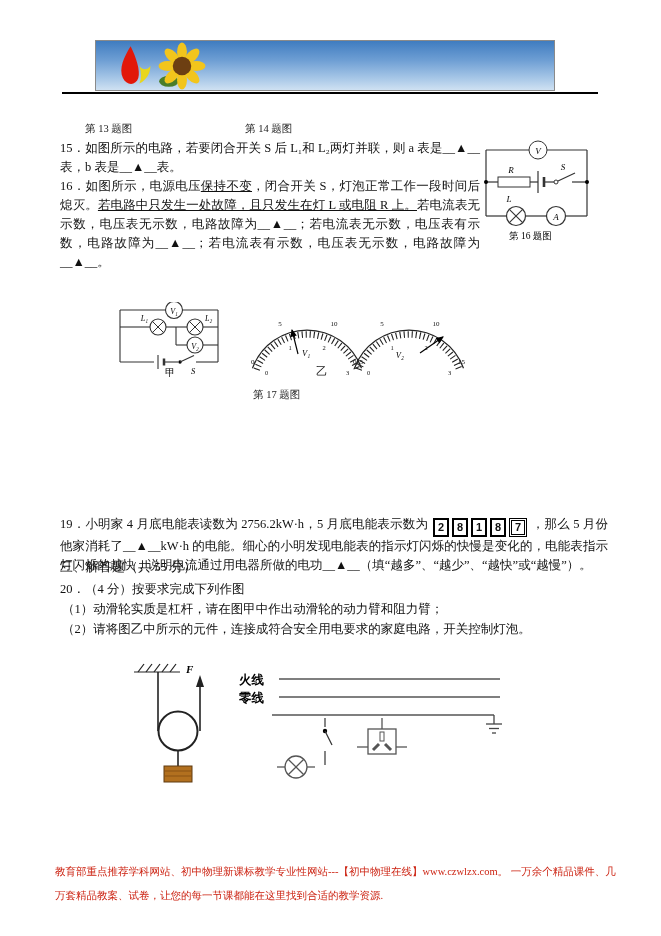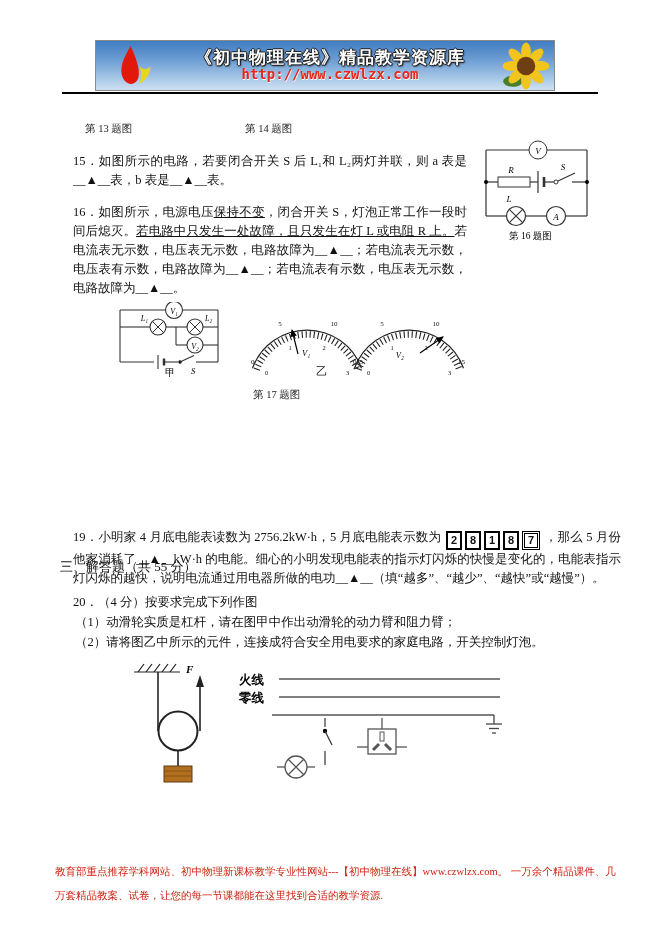--- a/index.html
+++ b/index.html
@@ -10,21 +10,21 @@
           background:linear-gradient(180deg,#3f7cc0 0%,#6f9fd4 40%,#aac9e8 78%,#cfe1f2 100%);
           border:1px solid #8a8a8a;display:flex;align-items:center;box-sizing:border-box;}
   .banner-center{flex:1;text-align:center;line-height:1.05;}
   .banner-title{font-family:"Liberation Sans","DejaVu Sans",sans-serif;font-weight:bold;
           font-size:17px;color:#fff;letter-spacing:1px;
           text-shadow:-1px 0 #222,1px 0 #222,0 -1px #222,0 1px #222,1px 1px 2px #000;}
   .banner-url{font-family:"DejaVu Sans Mono","Liberation Mono",monospace;font-weight:bold;
           font-size:14px;color:#e8251a;text-shadow:0.5px 0.5px 0 #ffffff;}
   .hr-rule{position:absolute;left:62px;top:92px;width:536px;height:2px;background:#000;}
   
-  .q{position:absolute;margin:13px;font-size:12.5px;line-height:19px;text-align:justify;}
+  .q{position:absolute;margin:0;font-size:12.5px;line-height:19px;text-align:justify;}
   .small-label{position:absolute;font-size:10.5px;color:#222;}
   .ul{text-decoration:underline;}
   .sec-title{position:absolute;margin:0;font-size:13px;font-weight:normal;}
   
   .dbox{display:inline-block;width:12px;height:15px;border:2px solid #000;margin:0 1.5px;
         font-family:"Liberation Sans","DejaVu Sans",sans-serif;font-weight:bold;font-size:11px;
         line-height:15px;text-align:center;vertical-align:-3px;background:#fff;}
   .dbox-last{border:3px double #000;height:13px;line-height:13px;}
   .fig{position:absolute;}
   svg text{font-family:"Liberation Serif","DejaVu Serif",serif;}
@@ -34,24 +34,20 @@
 </head>
 <body>
 
 <div id="page">
 
   <div class="banner">
     <svg width="46" height="44" viewBox="0 0 40 40" style="margin-left:16px">
       <path d="M16 2 C10 12 5 22 9 31 C12 38 21 38 23 31 C25 24 21 12 16 2 Z" fill="#e2180a"></path>
       <path d="M24 20 C26 26 26 31 24 36 C30 33 34 27 34 20 C31 24 27 24 24 20 Z" fill="#e8d61c"></path>
     </svg>
-    <div class="banner-center">
-      <div class="banner-title">《初中物理在线》精品教学资源库</div>
-      <div class="banner-url">http://www.czwlzx.com</div>
-    </div>
     <svg width="48" height="48" viewBox="0 0 44 44" style="margin-right:4px">
       <ellipse cx="10" cy="36" rx="9" ry="5" fill="#4a7d2a"></ellipse>
       <g fill="#f2c51c">
         <ellipse cx="22" cy="9" rx="4.5" ry="8.5"></ellipse>
         <ellipse cx="22" cy="9" rx="4.5" ry="8.5" transform="rotate(45 22 22)"></ellipse>
         <ellipse cx="22" cy="9" rx="4.5" ry="8.5" transform="rotate(90 22 22)"></ellipse>
         <ellipse cx="22" cy="9" rx="4.5" ry="8.5" transform="rotate(135 22 22)"></ellipse>
         <ellipse cx="22" cy="9" rx="4.5" ry="8.5" transform="rotate(180 22 22)"></ellipse>
         <ellipse cx="22" cy="9" rx="4.5" ry="8.5" transform="rotate(225 22 22)"></ellipse>
         <ellipse cx="22" cy="9" rx="4.5" ry="8.5" transform="rotate(270 22 22)"></ellipse>

